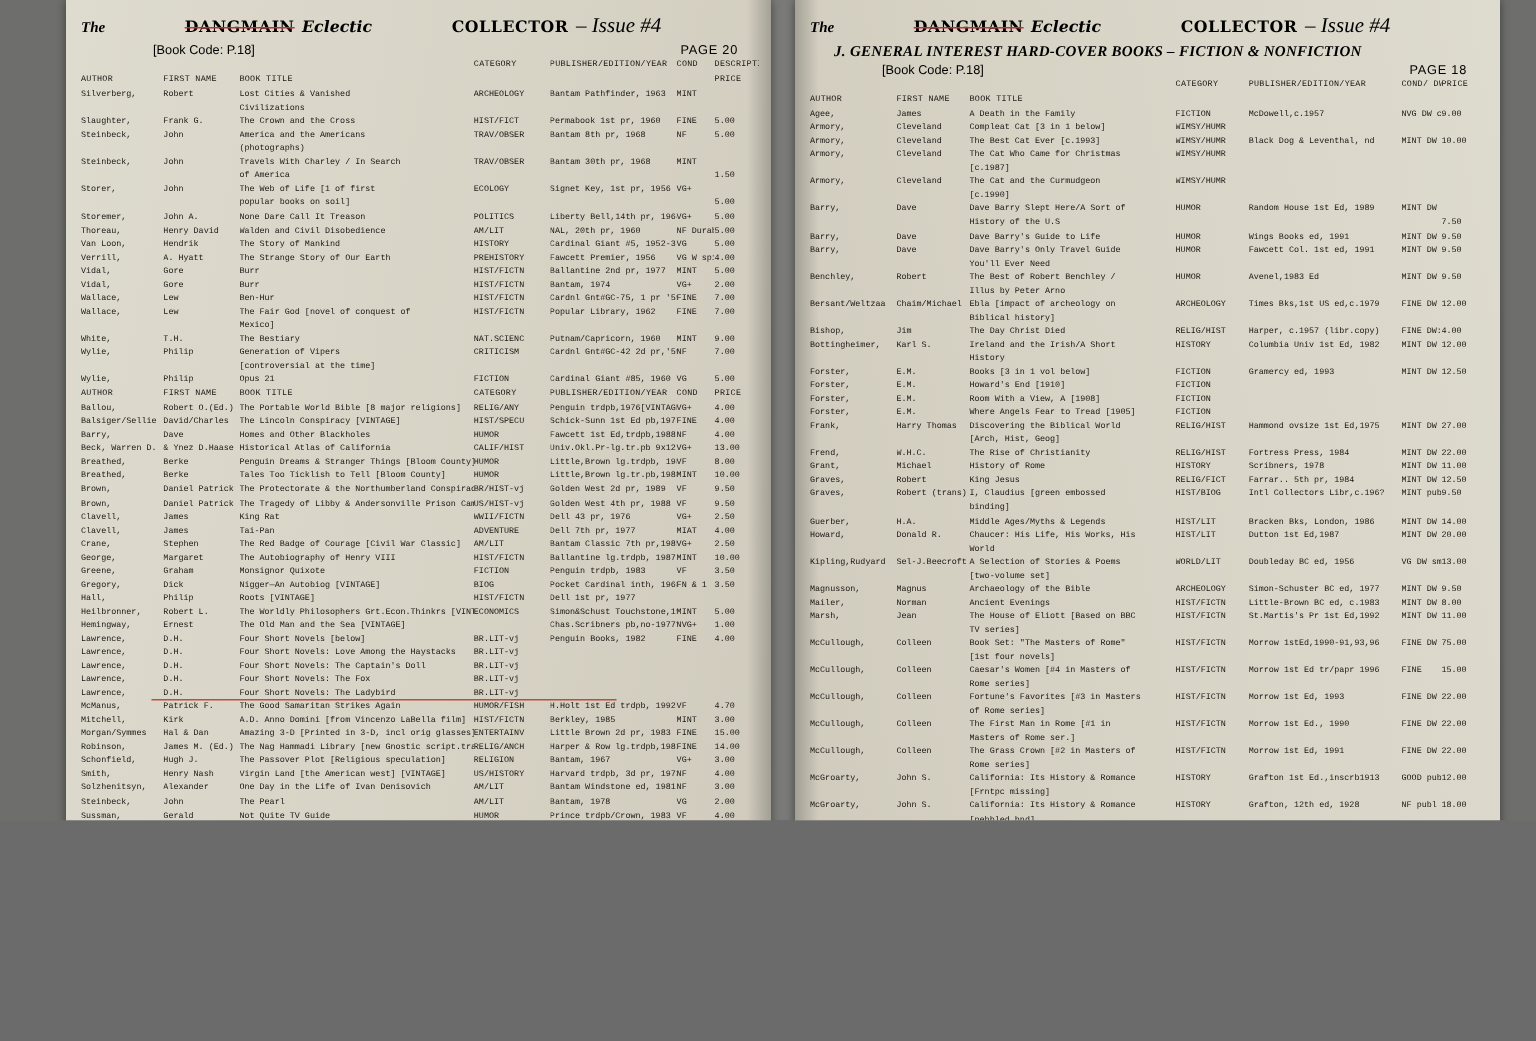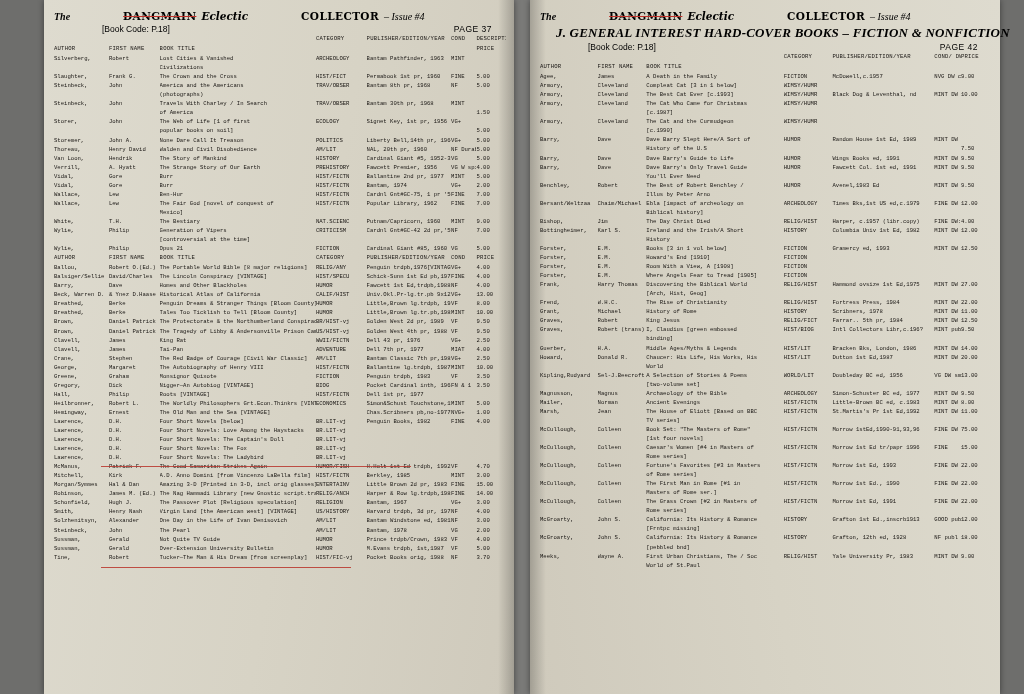--- a/index.html
+++ b/index.html
@@ -3,21 +3,21 @@
 <meta charset="utf-8">
 <style>
   html, body {
     margin: 0;
     padding: 0;
     background: #6b6b6b;
   }
   .page {
     position: relative;
     width: 1024px;
-    height: 694px;
+    height: 547px;
     background: #7a7a78;
     overflow: hidden;
     font-family: "Liberation Mono", monospace;
   }
   .sheet {
     position: absolute;
     top: 0;
     background: #d9d6cb;
     box-shadow: 0 0 6px rgba(0,0,0,0.45);
   }
@@ -68,21 +68,21 @@
   .masthead .script {
     font-family: "DejaVu Serif", serif;
     font-style: italic;
     font-weight: bold;
     font-size: 10.5px;
     text-align: right;
   }
   .masthead .issue {
     font-family: "Liberation Serif", serif;
     font-style: italic;
-    font-size: 10px;
+    font-size: 14px;
   }
   .rowline {
     display: flex;
     align-items: baseline;
     font-size: 7px;
     white-space: nowrap;
   }
   .bookcode {
     margin-left: 48px;
     font-family: "Liberation Sans", sans-serif;
@@ -92,21 +92,21 @@
     margin-left: auto;
     margin-right: 14px;
     font-family: "Liberation Sans", sans-serif;
     font-size: 8.5px;
     letter-spacing: 0.5px;
   }
   .sectionhead {
     font-family: "Liberation Serif", serif;
     font-style: italic;
     font-weight: bold;
-    font-size: 13px;
+    font-size: 10px;
     letter-spacing: 0.2px;
     margin: 3px 0 1px 16px;
     white-space: nowrap;
   }
   table.listing {
     border-collapse: collapse;
     width: 100%;
     table-layout: fixed;
   }
   table.listing td, table.listing th {
@@ -182,21 +182,21 @@
       <div class="masthead">
         <span class="the">The</span>
         <span class="brand"><span class="strike">DANGMAIN</span></span>
         <span class="script">Eclectic</span>
         <span class="brand">COLLECTOR</span>
         <span class="issue">– Issue #4</span>
       </div>
 
       <div class="rowline">
         <span class="bookcode">[Book Code: P.18]</span>
-        <span class="pagelabel">PAGE 37</span>
+        <span class="pagelabel">PAGE 20</span>
       </div>
 
       <table class="listing">
         <colgroup>
           <col class="c-last">
             <col class="c-first">
             <col class="c-title">
             <col class="c-cat">
             <col class="c-pub">
             <col class="c-cond">
@@ -759,21 +759,21 @@
         <span class="brand"><span class="strike">DANGMAIN</span></span>
         <span class="script">Eclectic</span>
         <span class="brand">COLLECTOR</span>
         <span class="issue">– Issue #4</span>
       </div>
 
       <div class="sectionhead">J.  GENERAL INTEREST HARD-COVER BOOKS – FICTION &amp; NONFICTION</div>
 
       <div class="rowline">
         <span class="bookcode">[Book Code: P.18]</span>
-        <span class="pagelabel">PAGE 42</span>
+        <span class="pagelabel">PAGE 18</span>
       </div>
 
       <table class="listing">
         <colgroup>
           <col class="r-last">
             <col class="r-first">
             <col class="r-title">
             <col class="r-cat">
             <col class="r-pub">
             <col class="r-cond">

